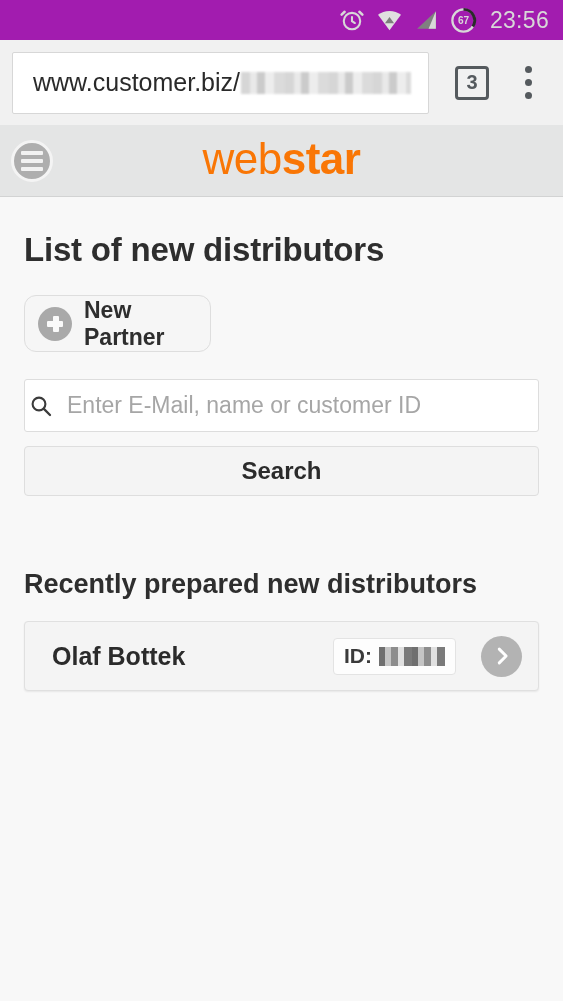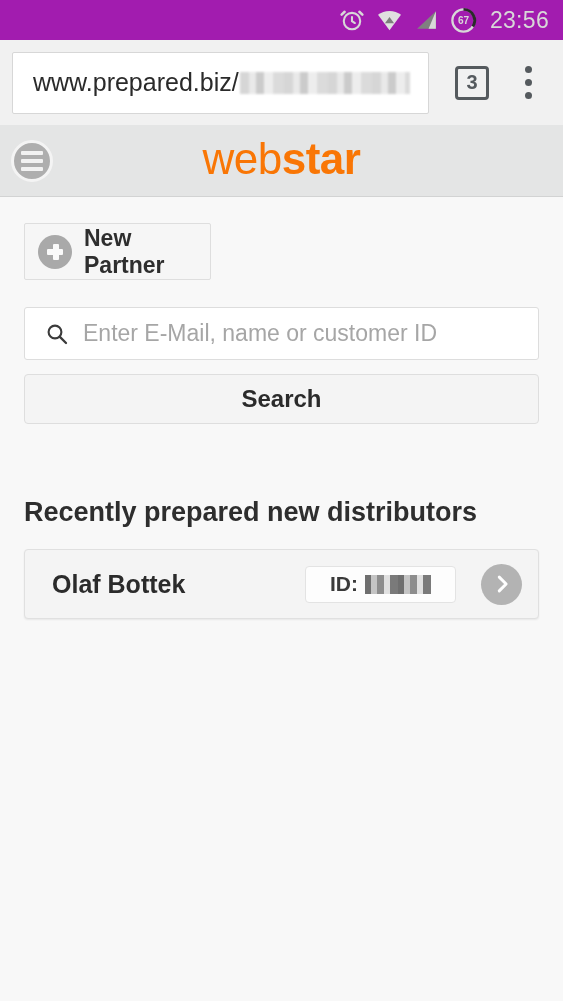--- a/index.html
+++ b/index.html
@@ -157,21 +157,21 @@
     margin-top: 34px;
     letter-spacing: -0.2px;
   }
 
   .new-partner-btn {
     margin-top: 26px;
     height: 57px;
     width: 187px;
     background: #f6f6f6;
     border: 1px solid #dedede;
-    border-radius: 2px;
+    border-radius: 12px;
     display: flex;
     align-items: center;
     padding-left: 13px;
     gap: 12px;
   }
   .plus-icon {
     width: 34px;
     height: 34px;
     border-radius: 50%;
     background: #a9a9a9;
@@ -193,21 +193,21 @@
   }
 
   .search-field {
     margin-top: 27px;
     height: 53px;
     background: #ffffff;
     border: 1px solid #dddddd;
     border-radius: 3px;
     display: flex;
     align-items: center;
-    padding-left: 20px;
+    padding-left: 4px;
     gap: 14px;
   }
   .search-placeholder {
     font-size: 23px;
     color: #a6a6a6;
   }
 
   .search-btn {
     margin-top: 14px;
     height: 50px;
@@ -247,21 +247,21 @@
     color: #2b2b2b;
     flex: 1;
   }
   .id-badge {
     background: #fdfdfd;
     border: 1px solid #e3e3e3;
     border-radius: 4px;
     height: 37px;
     display: flex;
     align-items: center;
-    padding: 0 24px;
+    padding: 0 10px;
     gap: 7px;
     flex: none;
   }
   .id-label {
     font-size: 21px;
     font-weight: bold;
     color: #3a3a3a;
   }
   .id-redacted {
     width: 66px;
@@ -306,21 +306,21 @@
   <svg class="status-icon" width="27" height="27" viewBox="0 0 24 24">
     <circle cx="12" cy="12" r="9.9" fill="none" stroke="#d8d8d8" stroke-width="2"></circle>
     <path d="M12 2.1a9.9 9.9 0 0 1 8.3 15.3" fill="none" stroke="#2a2a2a" stroke-width="2.6"></path>
     <text x="12" y="15.4" text-anchor="middle" font-family="Liberation Sans, sans-serif" font-size="9" font-weight="bold" fill="#d8d8d8">67</text>
   </svg>
   <span class="status-clock">23:56</span>
 </div>
 
 <div class="browser-bar">
   <div class="url-box">
-    <span class="url-text">www.prepared.biz/</span>
+    <span class="url-text">www.customer.biz/</span>
       <span class="url-redacted"></span>
   </div>
   <div class="tab-count">3</div>
   <div class="overflow-menu">
     <span></span>
     <span></span>
     <span></span>
   </div>
 </div>
 
@@ -328,20 +328,21 @@
   <div class="hamburger-btn">
     <i></i>
     <i></i>
     <i></i>
   </div>
   <div class="logo"><span class="logo-bold">web</span><span class="logo-light">star</span></div>
 </div>
 
 <div class="content">
 
+  <h1 class="page-title">List of new distributors</h1>
 
   <div class="new-partner-btn">
     <span class="plus-icon"></span>
     <span class="new-partner-label">New Partner</span>
   </div>
 
   <div class="search-field">
     <svg width="24" height="24" viewBox="0 0 24 24">
       <circle cx="10" cy="10" r="6.4" fill="none" stroke="#3b3b3b" stroke-width="2.1"></circle>
       <path d="M14.9 14.9L21 21" stroke="#3b3b3b" stroke-width="2.3" stroke-linecap="round"></path>

